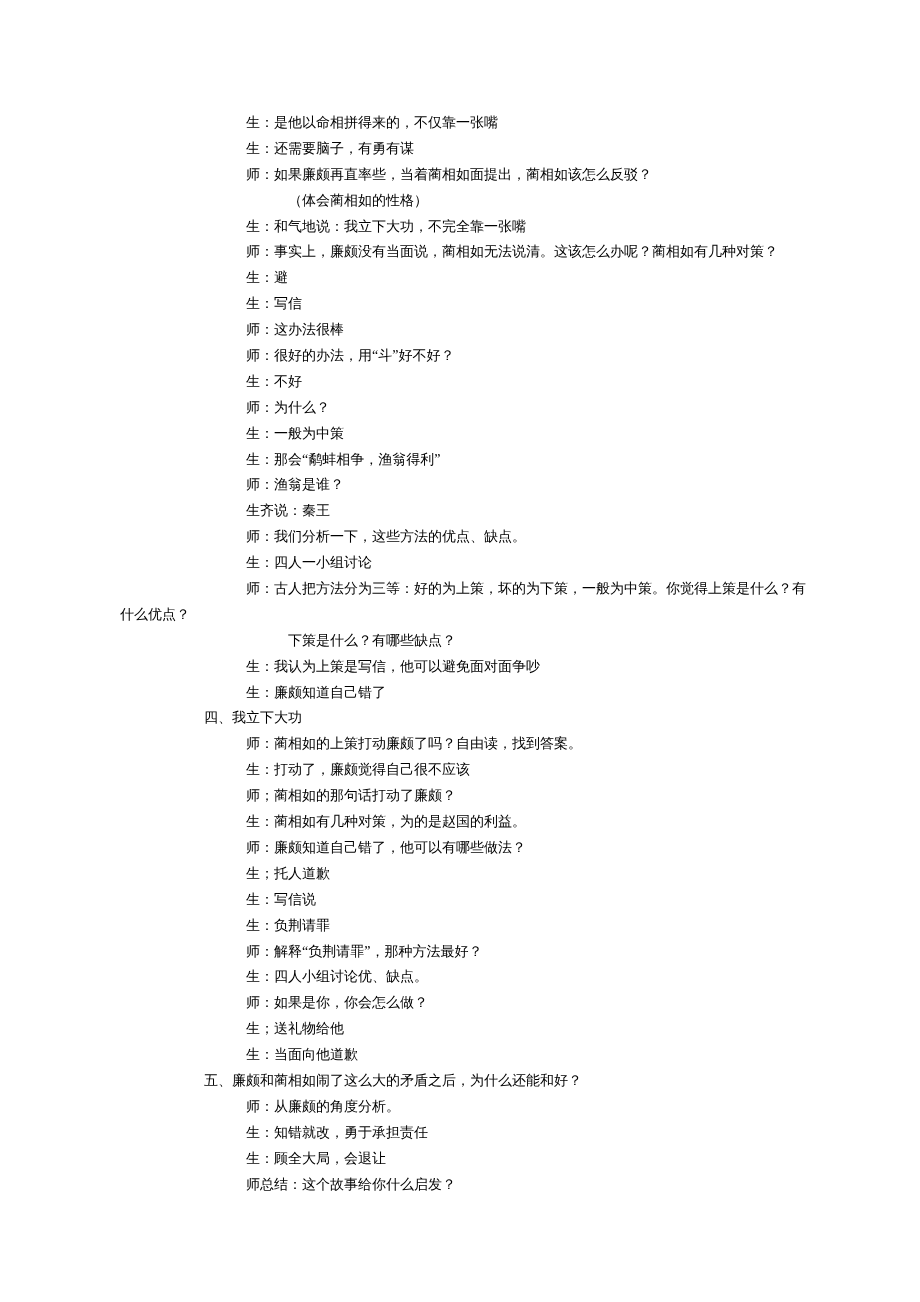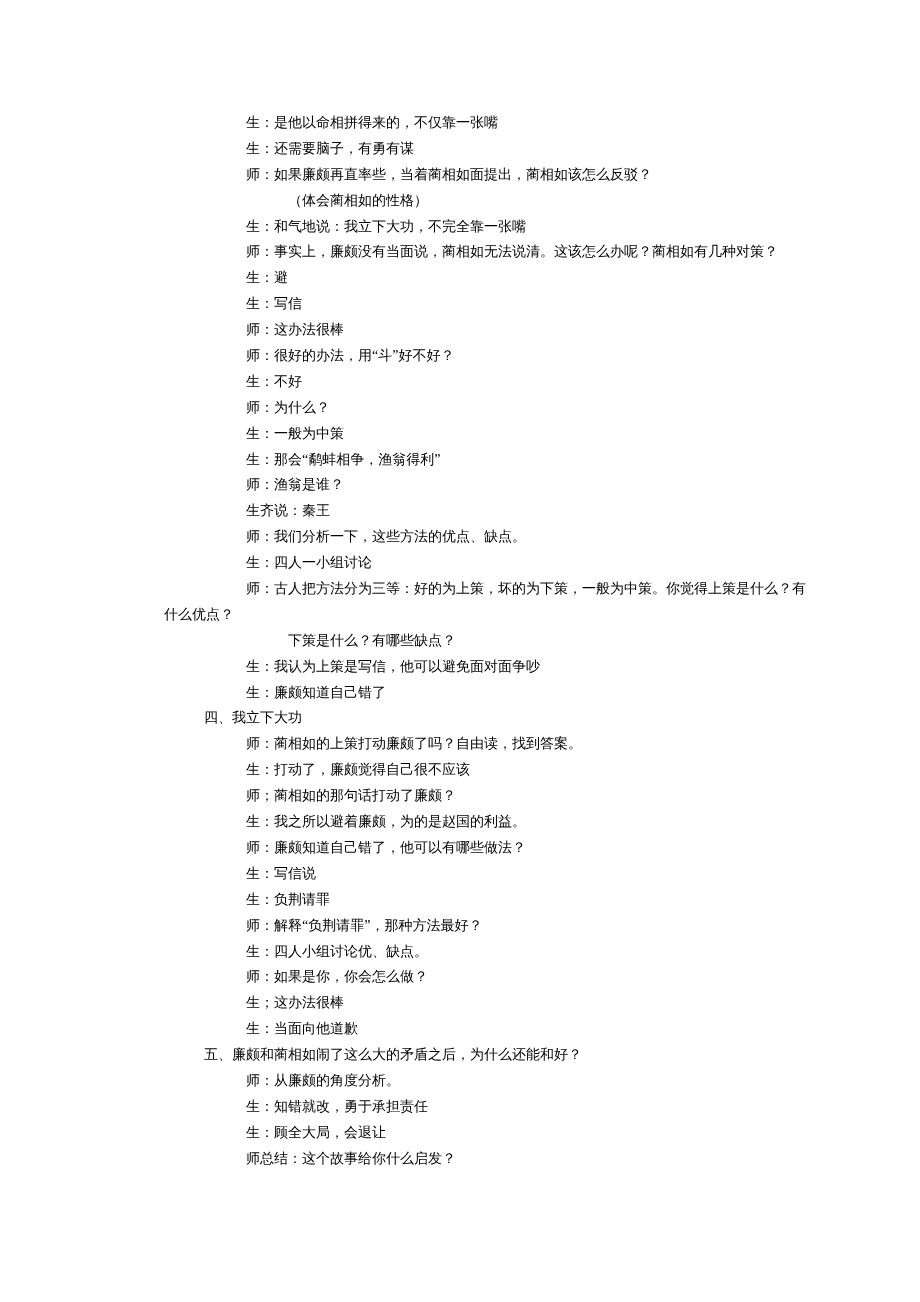--- a/index.html
+++ b/index.html
@@ -22,21 +22,20 @@
     padding-left: 126px;
   }
   .indent-inner {
     padding-left: 168px;
   }
   .indent-section {
     padding-left: 84px;
   }
   .no-indent {
     padding-left: 0px;
-    margin-left: 44px;
   }
 </style>
 </head>
 <body>
 
 <div class="page" id="page-root">
     <div class="line indent-speaker">生：是他以命相拼得来的，不仅靠一张嘴</div>
     <div class="line indent-speaker">生：还需要脑子，有勇有谋</div>
     <div class="line indent-speaker">师：如果廉颇再直率些，当着蔺相如面提出，蔺相如该怎么反驳？</div>
     <div class="line indent-inner">（体会蔺相如的性格）</div>
@@ -56,27 +55,28 @@
     <div class="line indent-speaker">生：四人一小组讨论</div>
     <div class="line indent-speaker">师：古人把方法分为三等：好的为上策，坏的为下策，一般为中策。你觉得上策是什么？有</div>
     <div class="line no-indent">什么优点？</div>
     <div class="line indent-inner">下策是什么？有哪些缺点？</div>
     <div class="line indent-speaker">生：我认为上策是写信，他可以避免面对面争吵</div>
     <div class="line indent-speaker">生：廉颇知道自己错了</div>
     <div class="line indent-section">四、我立下大功</div>
     <div class="line indent-speaker">师：蔺相如的上策打动廉颇了吗？自由读，找到答案。</div>
     <div class="line indent-speaker">生：打动了，廉颇觉得自己很不应该</div>
     <div class="line indent-speaker">师；蔺相如的那句话打动了廉颇？</div>
-    <div class="line indent-speaker">生：我之所以避着廉颇，为的是赵国的利益。</div>
+    <div class="line indent-speaker">生：蔺相如有几种对策，为的是赵国的利益。</div>
     <div class="line indent-speaker">师：廉颇知道自己错了，他可以有哪些做法？</div>
+    <div class="line indent-speaker">生；托人道歉</div>
     <div class="line indent-speaker">生：写信说</div>
     <div class="line indent-speaker">生：负荆请罪</div>
     <div class="line indent-speaker">师：解释“负荆请罪”，那种方法最好？</div>
     <div class="line indent-speaker">生：四人小组讨论优、缺点。</div>
     <div class="line indent-speaker">师：如果是你，你会怎么做？</div>
-    <div class="line indent-speaker">生；这办法很棒</div>
+    <div class="line indent-speaker">生；送礼物给他</div>
     <div class="line indent-speaker">生：当面向他道歉</div>
     <div class="line indent-section">五、廉颇和蔺相如闹了这么大的矛盾之后，为什么还能和好？</div>
     <div class="line indent-speaker">师：从廉颇的角度分析。</div>
     <div class="line indent-speaker">生：知错就改，勇于承担责任</div>
     <div class="line indent-speaker">生：顾全大局，会退让</div>
     <div class="line indent-speaker">师总结：这个故事给你什么启发？</div>
   </div>
 
 </body></html>

